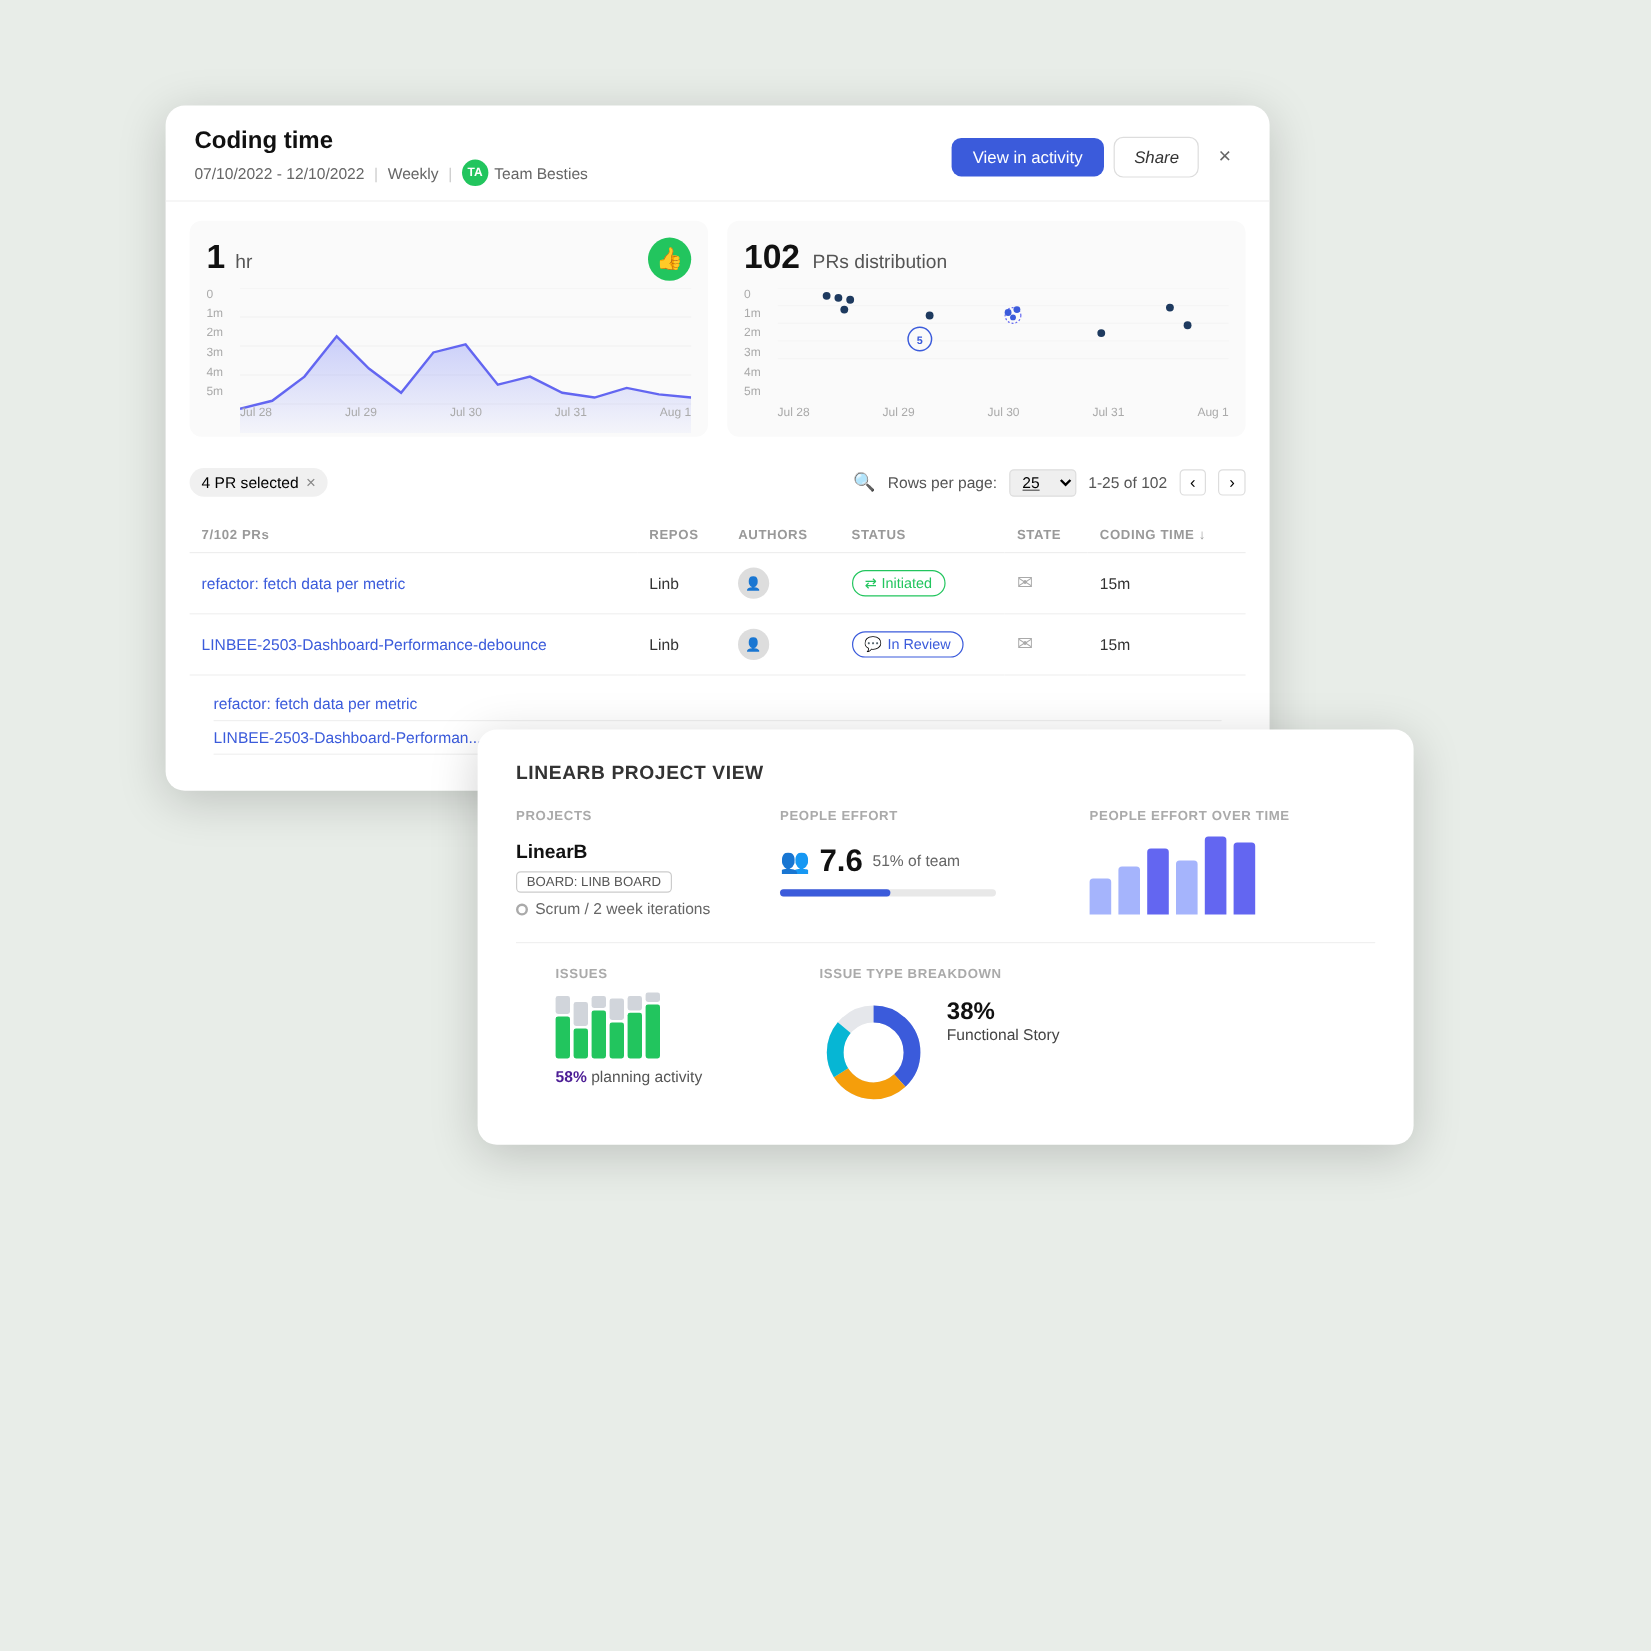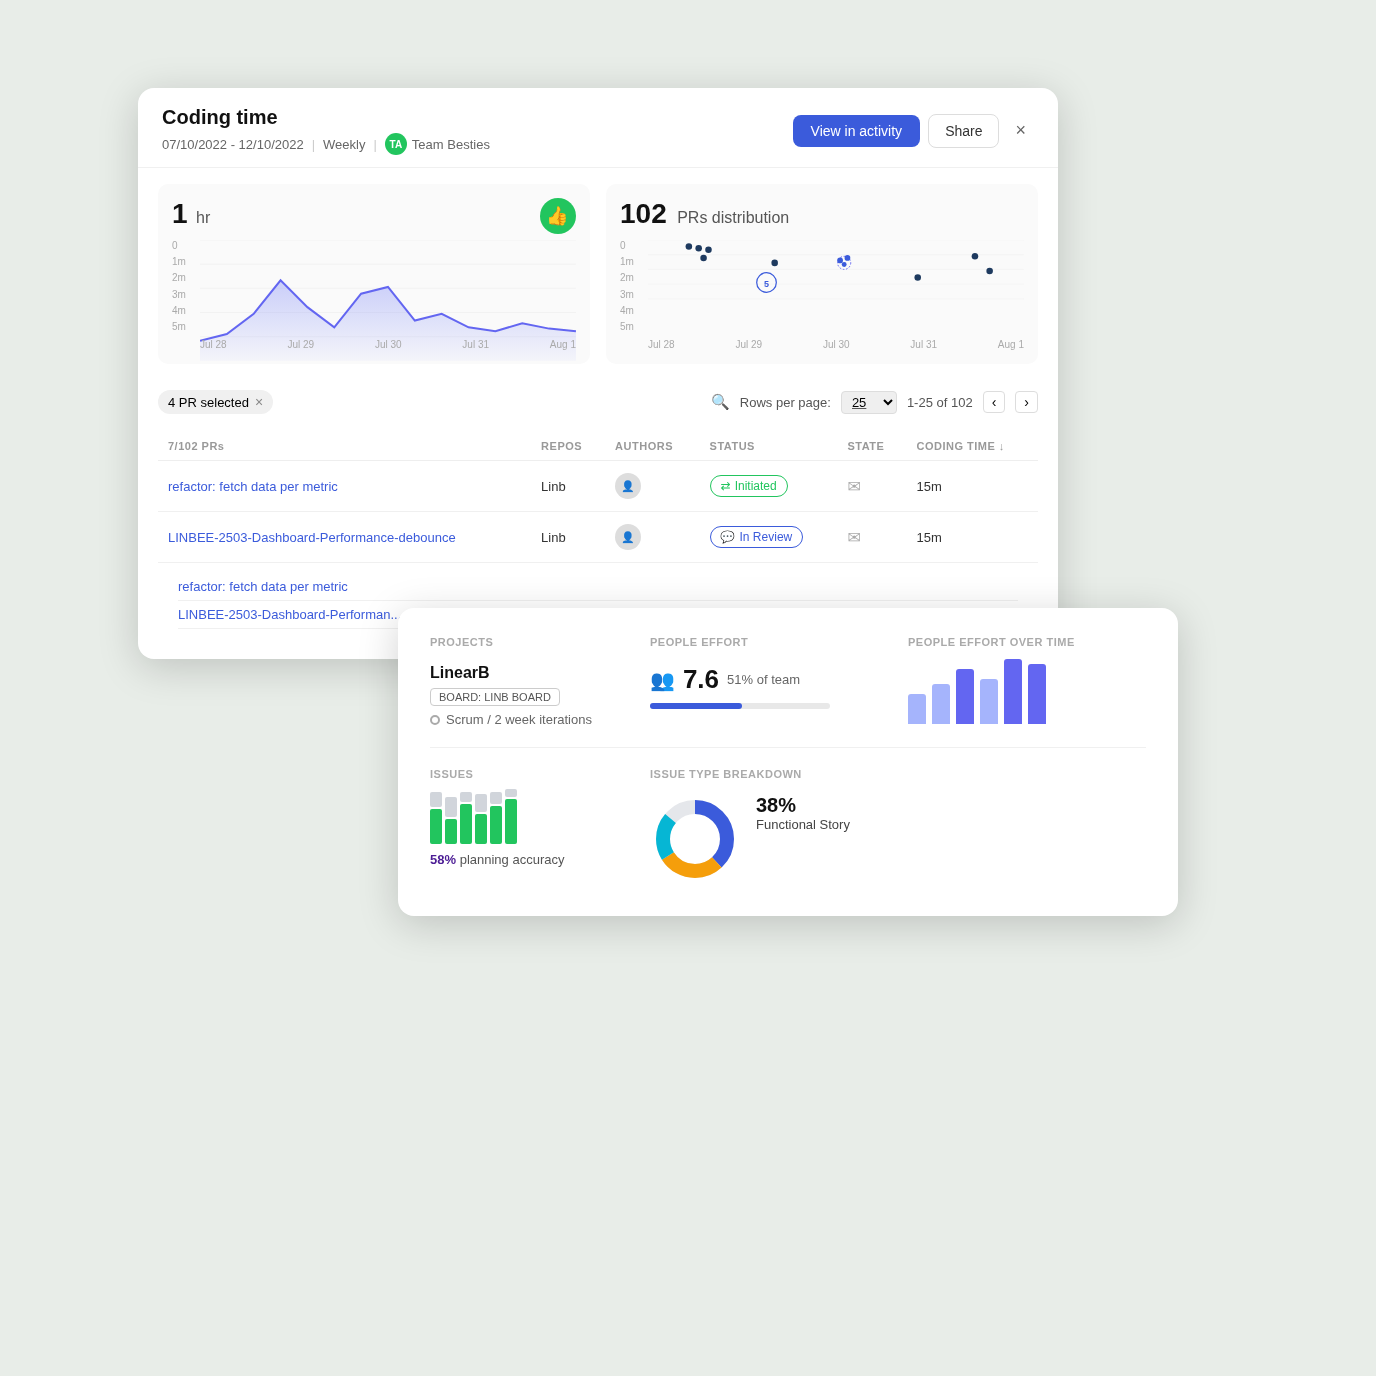--- a/index.html
+++ b/index.html
@@ -85,20 +85,21 @@
     }
     .btn-secondary {
       background: #fff;
       color: #333;
       border: 1px solid #ddd;
       border-radius: 8px;
       padding: 8px 16px;
       font-size: 14px;
       font-weight: 500;
       cursor: pointer;
+      font-style: italic;
     }
     .btn-icon {
       background: none;
       border: none;
       cursor: pointer;
       font-size: 18px;
       color: #666;
       padding: 4px 8px;
     }
     .charts-row {
@@ -370,20 +371,21 @@
       width: 18px;
       border-radius: 3px 3px 0 0;
       background: #a5b4fc;
     }
     .bar-mini.dark { background: #6366f1; }
     
     .issues-row {
       display: grid;
       grid-template-columns: 200px 1fr;
       gap: 0;
+      margin-left: 33px;
     }
     .issues-col-header { font-size: 11px; font-weight: 600; color: #aaa; letter-spacing: 0.5px; margin-bottom: 14px; }
     .planning-bars {
       display: flex;
       gap: 3px;
       align-items: flex-end;
       height: 50px;
       margin-bottom: 8px;
     }
     .plan-bar-group {
@@ -606,20 +608,21 @@
       </div>
 
       <div class="sub-list" style="margin-top:10px;">
         <div class="sub-list-item">refactor: fetch data per metric</div>
         <div class="sub-list-item">LINBEE-2503-Dashboard-Performan...</div>
       </div>
     </div>
   </div>
 
   <div class="project-card">
+    <div class="project-card-title">LINEARB PROJECT VIEW</div>
 
     <div class="project-columns">
 
       <div>
         <div class="col-header">PROJECTS</div>
         <div class="project-name">LinearB</div>
         <div class="board-badge">BOARD: LINB BOARD</div>
         <div class="scrum-row">
           <div class="scrum-dot"></div>
           <span>Scrum / 2 week iterations</span>
@@ -676,21 +679,21 @@
             <div class="plan-bar" style="height:12px;background:#d1d5db;"></div>
             <div class="plan-bar" style="height:38px;background:#22c55e;"></div>
           </div>
           <div class="plan-bar-group">
             <div class="plan-bar" style="height:8px;background:#d1d5db;"></div>
             <div class="plan-bar" style="height:45px;background:#22c55e;"></div>
           </div>
         </div>
         <div class="planning-pct">
           <strong>58%</strong>
-          <span>planning accuracy</span>
+          <span>planning activity</span>
         </div>
       </div>
 
       <div class="issue-breakdown">
         <div>
           <div class="issues-col-header">ISSUE TYPE BREAKDOWN</div>
           <div style="display:flex;gap:16px;margin-top:10px;">
 
             <div class="donut-wrap">
               <svg width="90" height="90" viewBox="0 0 90 90">

